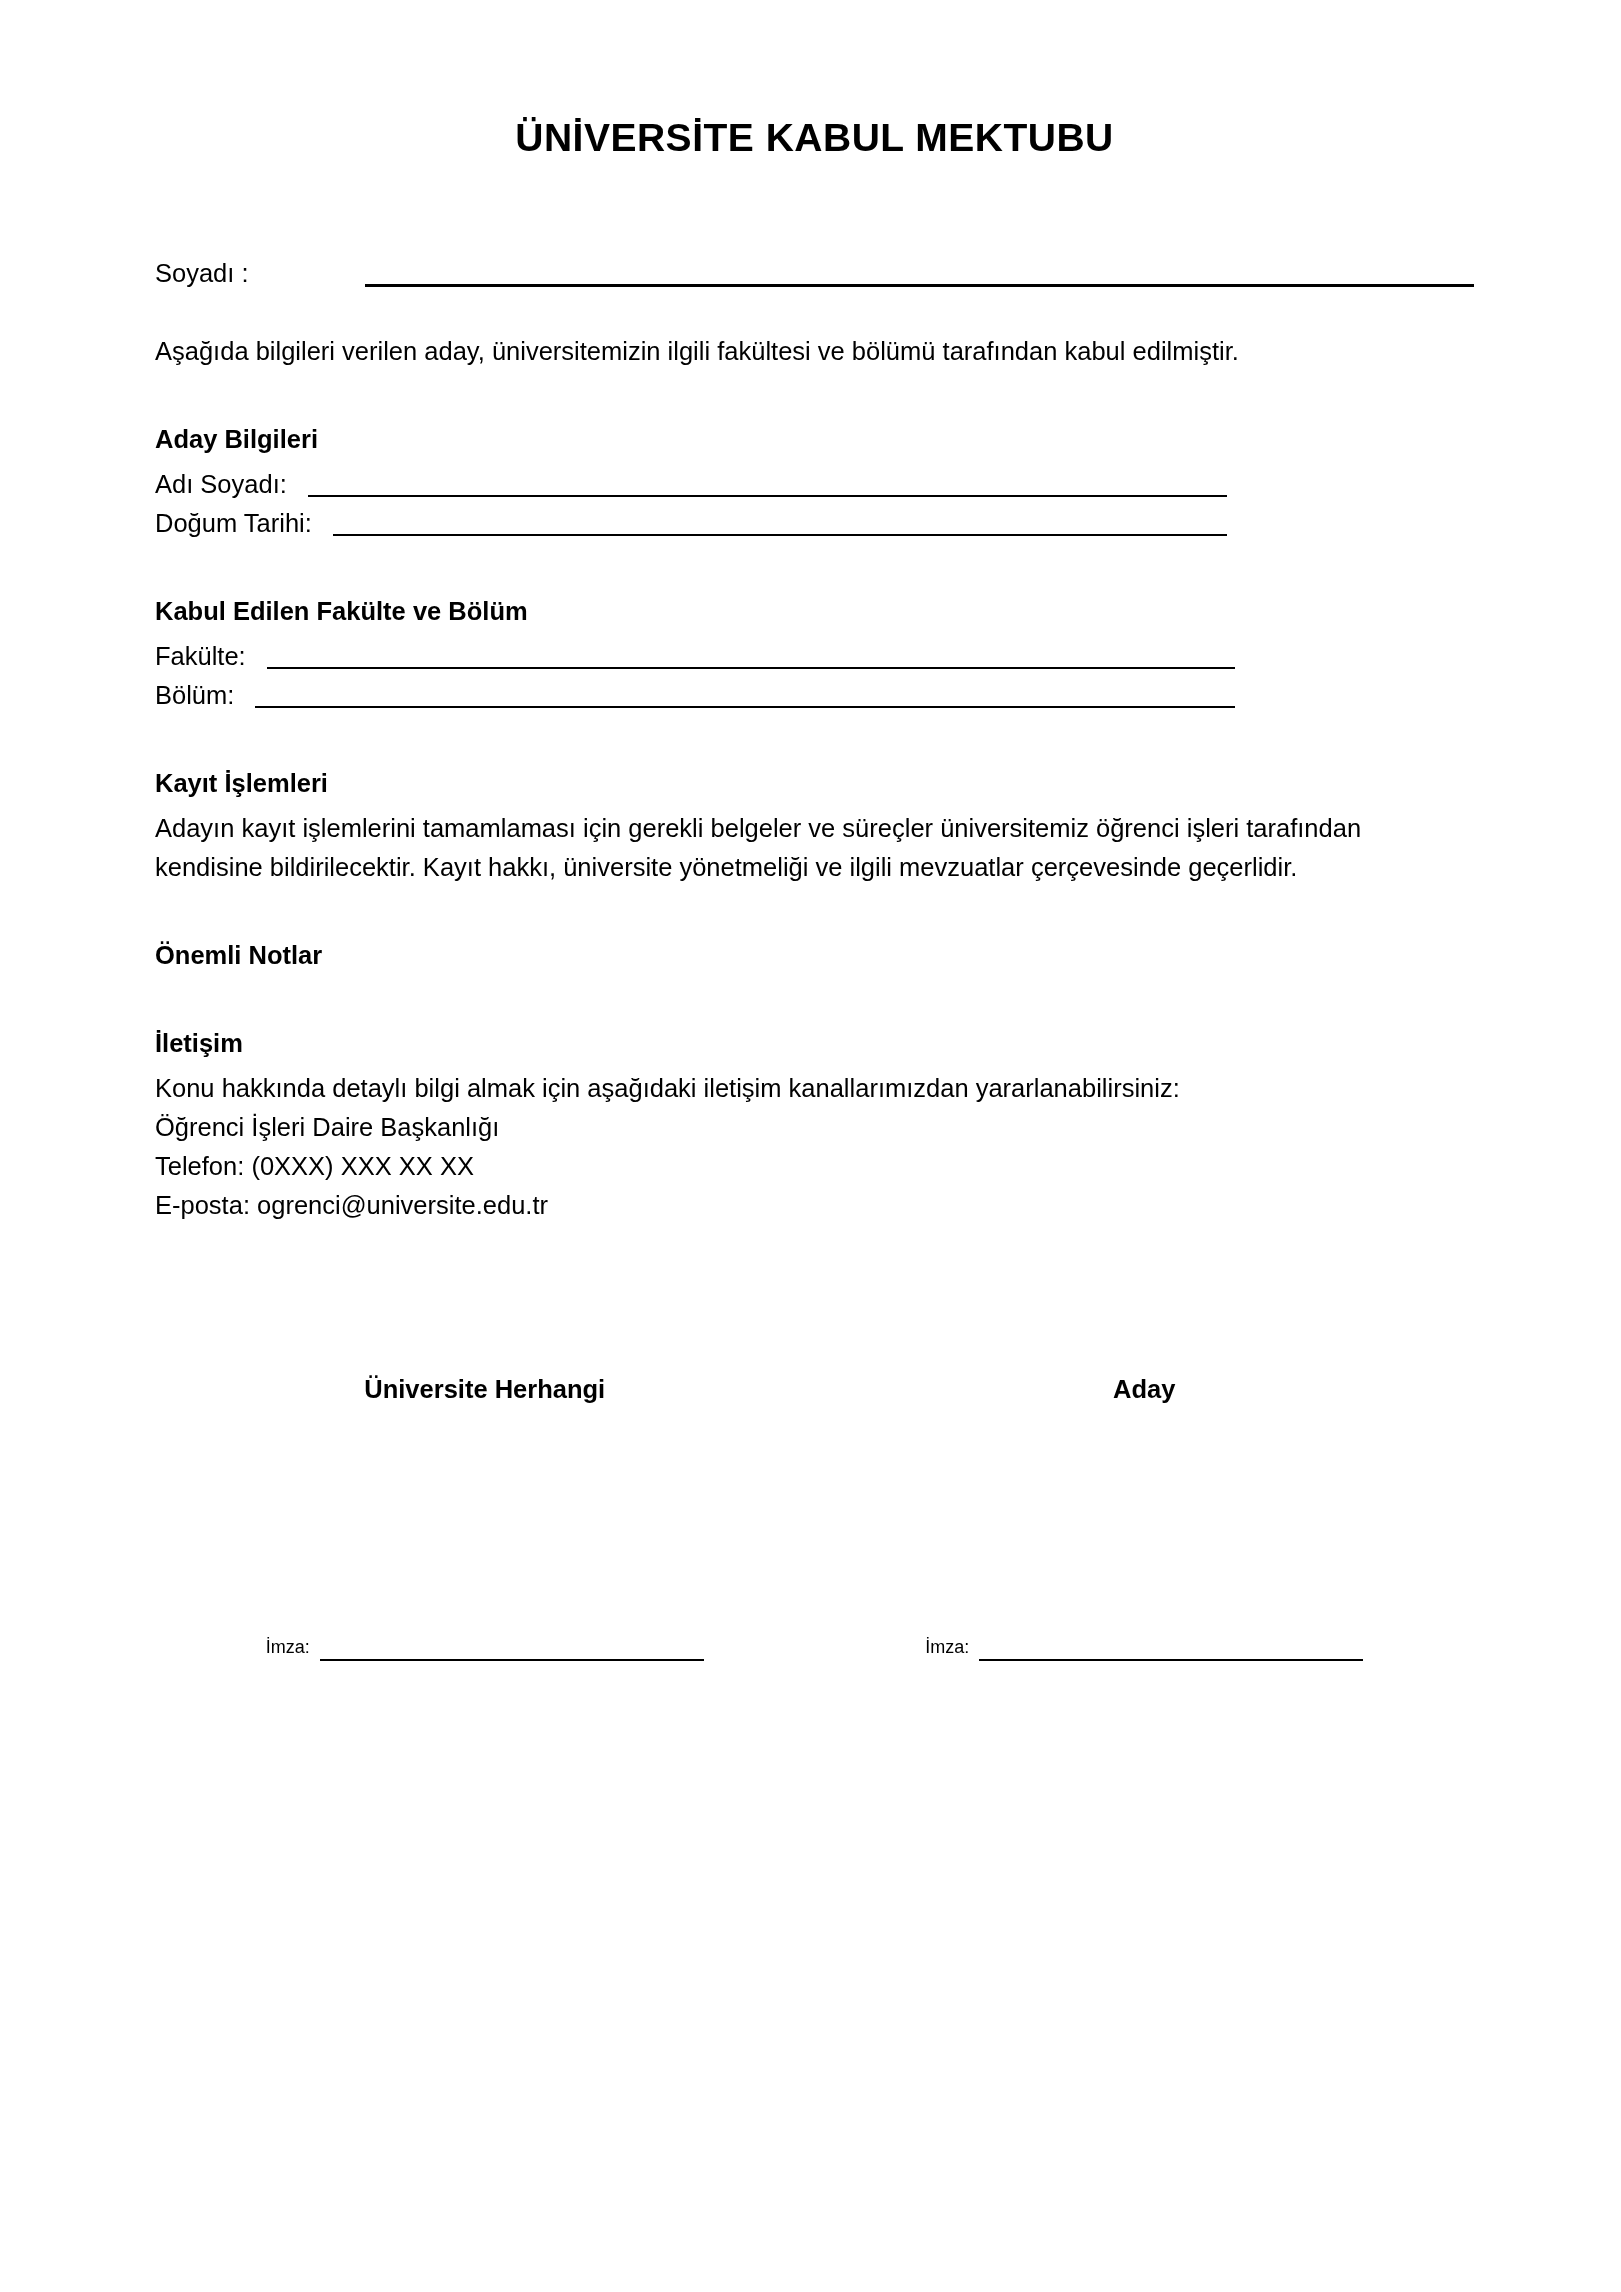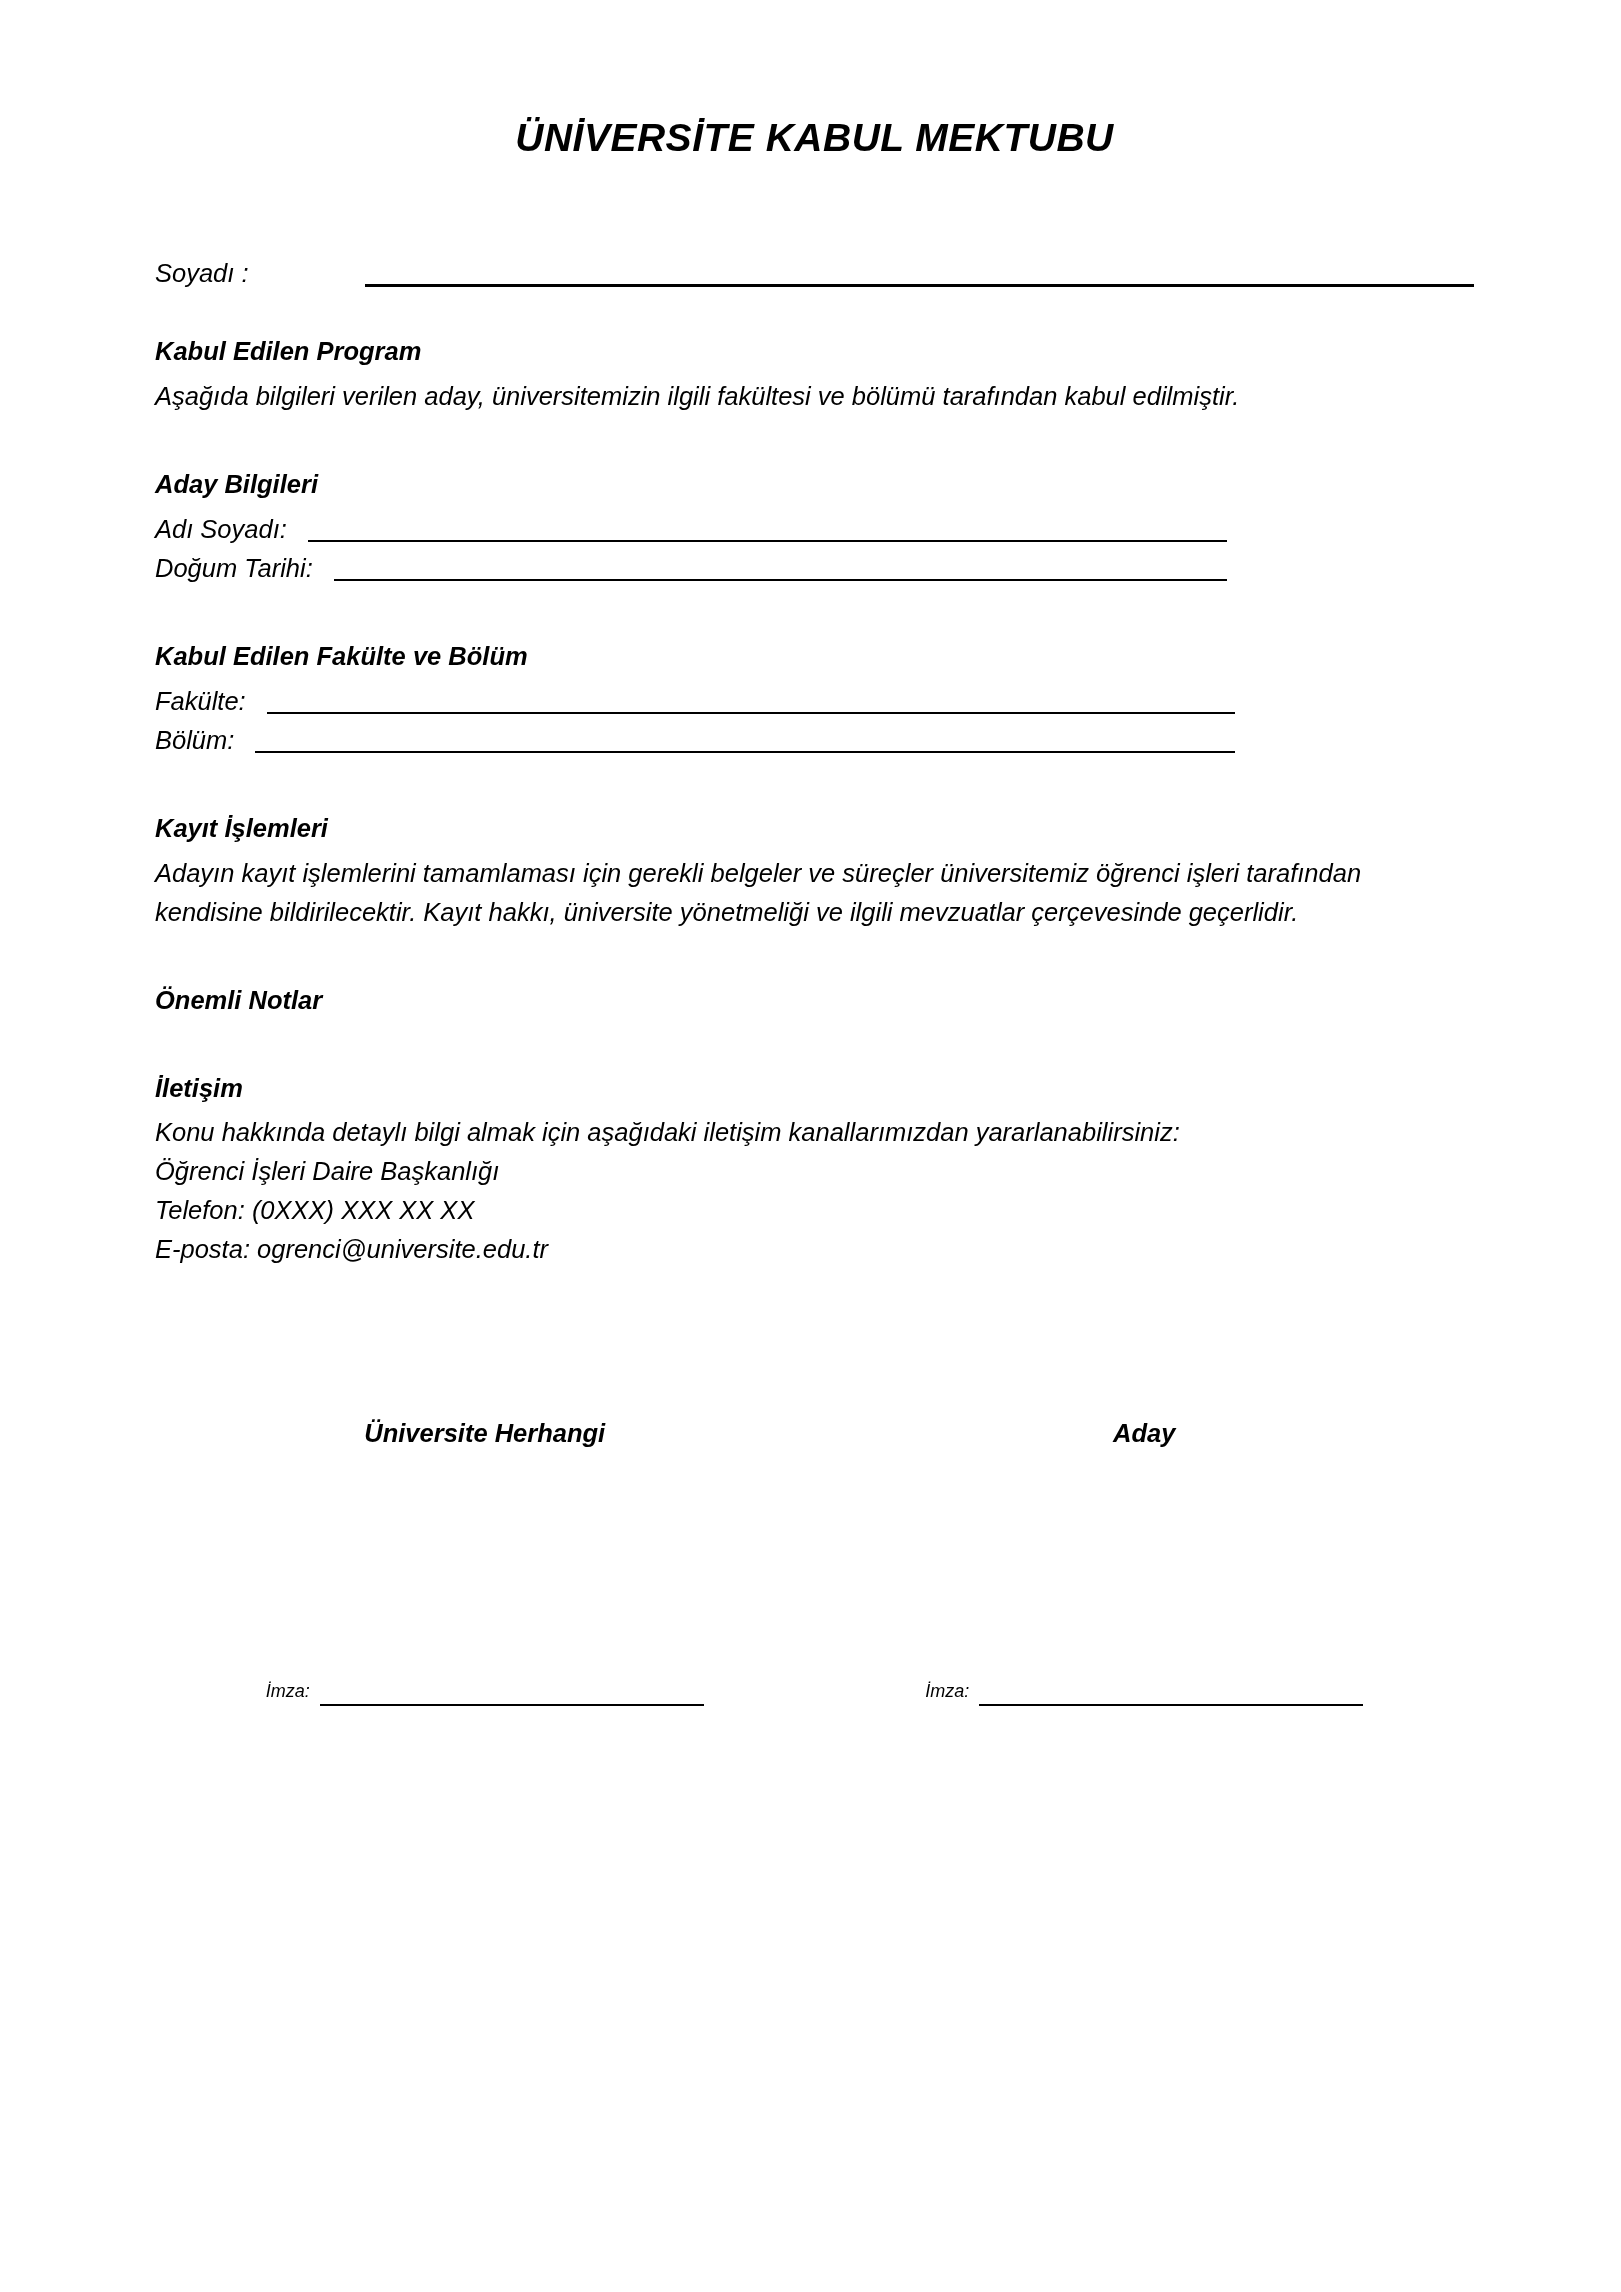--- a/index.html
+++ b/index.html
@@ -6,21 +6,20 @@
   html, body { margin: 0; padding: 0; background: #ffffff; }
   .page {
     position: relative;
     width: 1621px;
     height: 2293px;
     background: #ffffff;
     color: #000000;
     font-family: "Liberation Sans", "DejaVu Sans", sans-serif;
     overflow: hidden;
     box-sizing: border-box;
-    font-style: italic;
   }
   .content {
     padding: 0 147px 0 155px; 
   }
   .doc-title {
     padding-top: 114px;
     text-align: center;
     font-size: 39px;
     line-height: 47px;
     font-weight: bold;
@@ -104,21 +103,20 @@
   <div class="content">
 
     <div class="doc-title">ÜNİVERSİTE KABUL MEKTUBU</div>
 
     <div class="salutation">
       <span class="salutation-label">Soyadı :</span>
       <span class="salutation-line"></span>
     </div>
 
     <div class="section section--first">
-      <h2 class="section-heading">Kabul Edilen Program</h2>
       <p class="para">Aşağıda bilgileri verilen aday, üniversitemizin ilgili fakültesi ve bölümü tarafından kabul edilmiştir.</p>
     </div>
 
     <div class="section">
       <h2 class="section-heading">Aday Bilgileri</h2>
       <div class="field-row">
         <span class="field-label">Adı Soyadı:</span>
         <span class="fill-line fill-line--aday"></span>
       </div>
       <div class="field-row">

